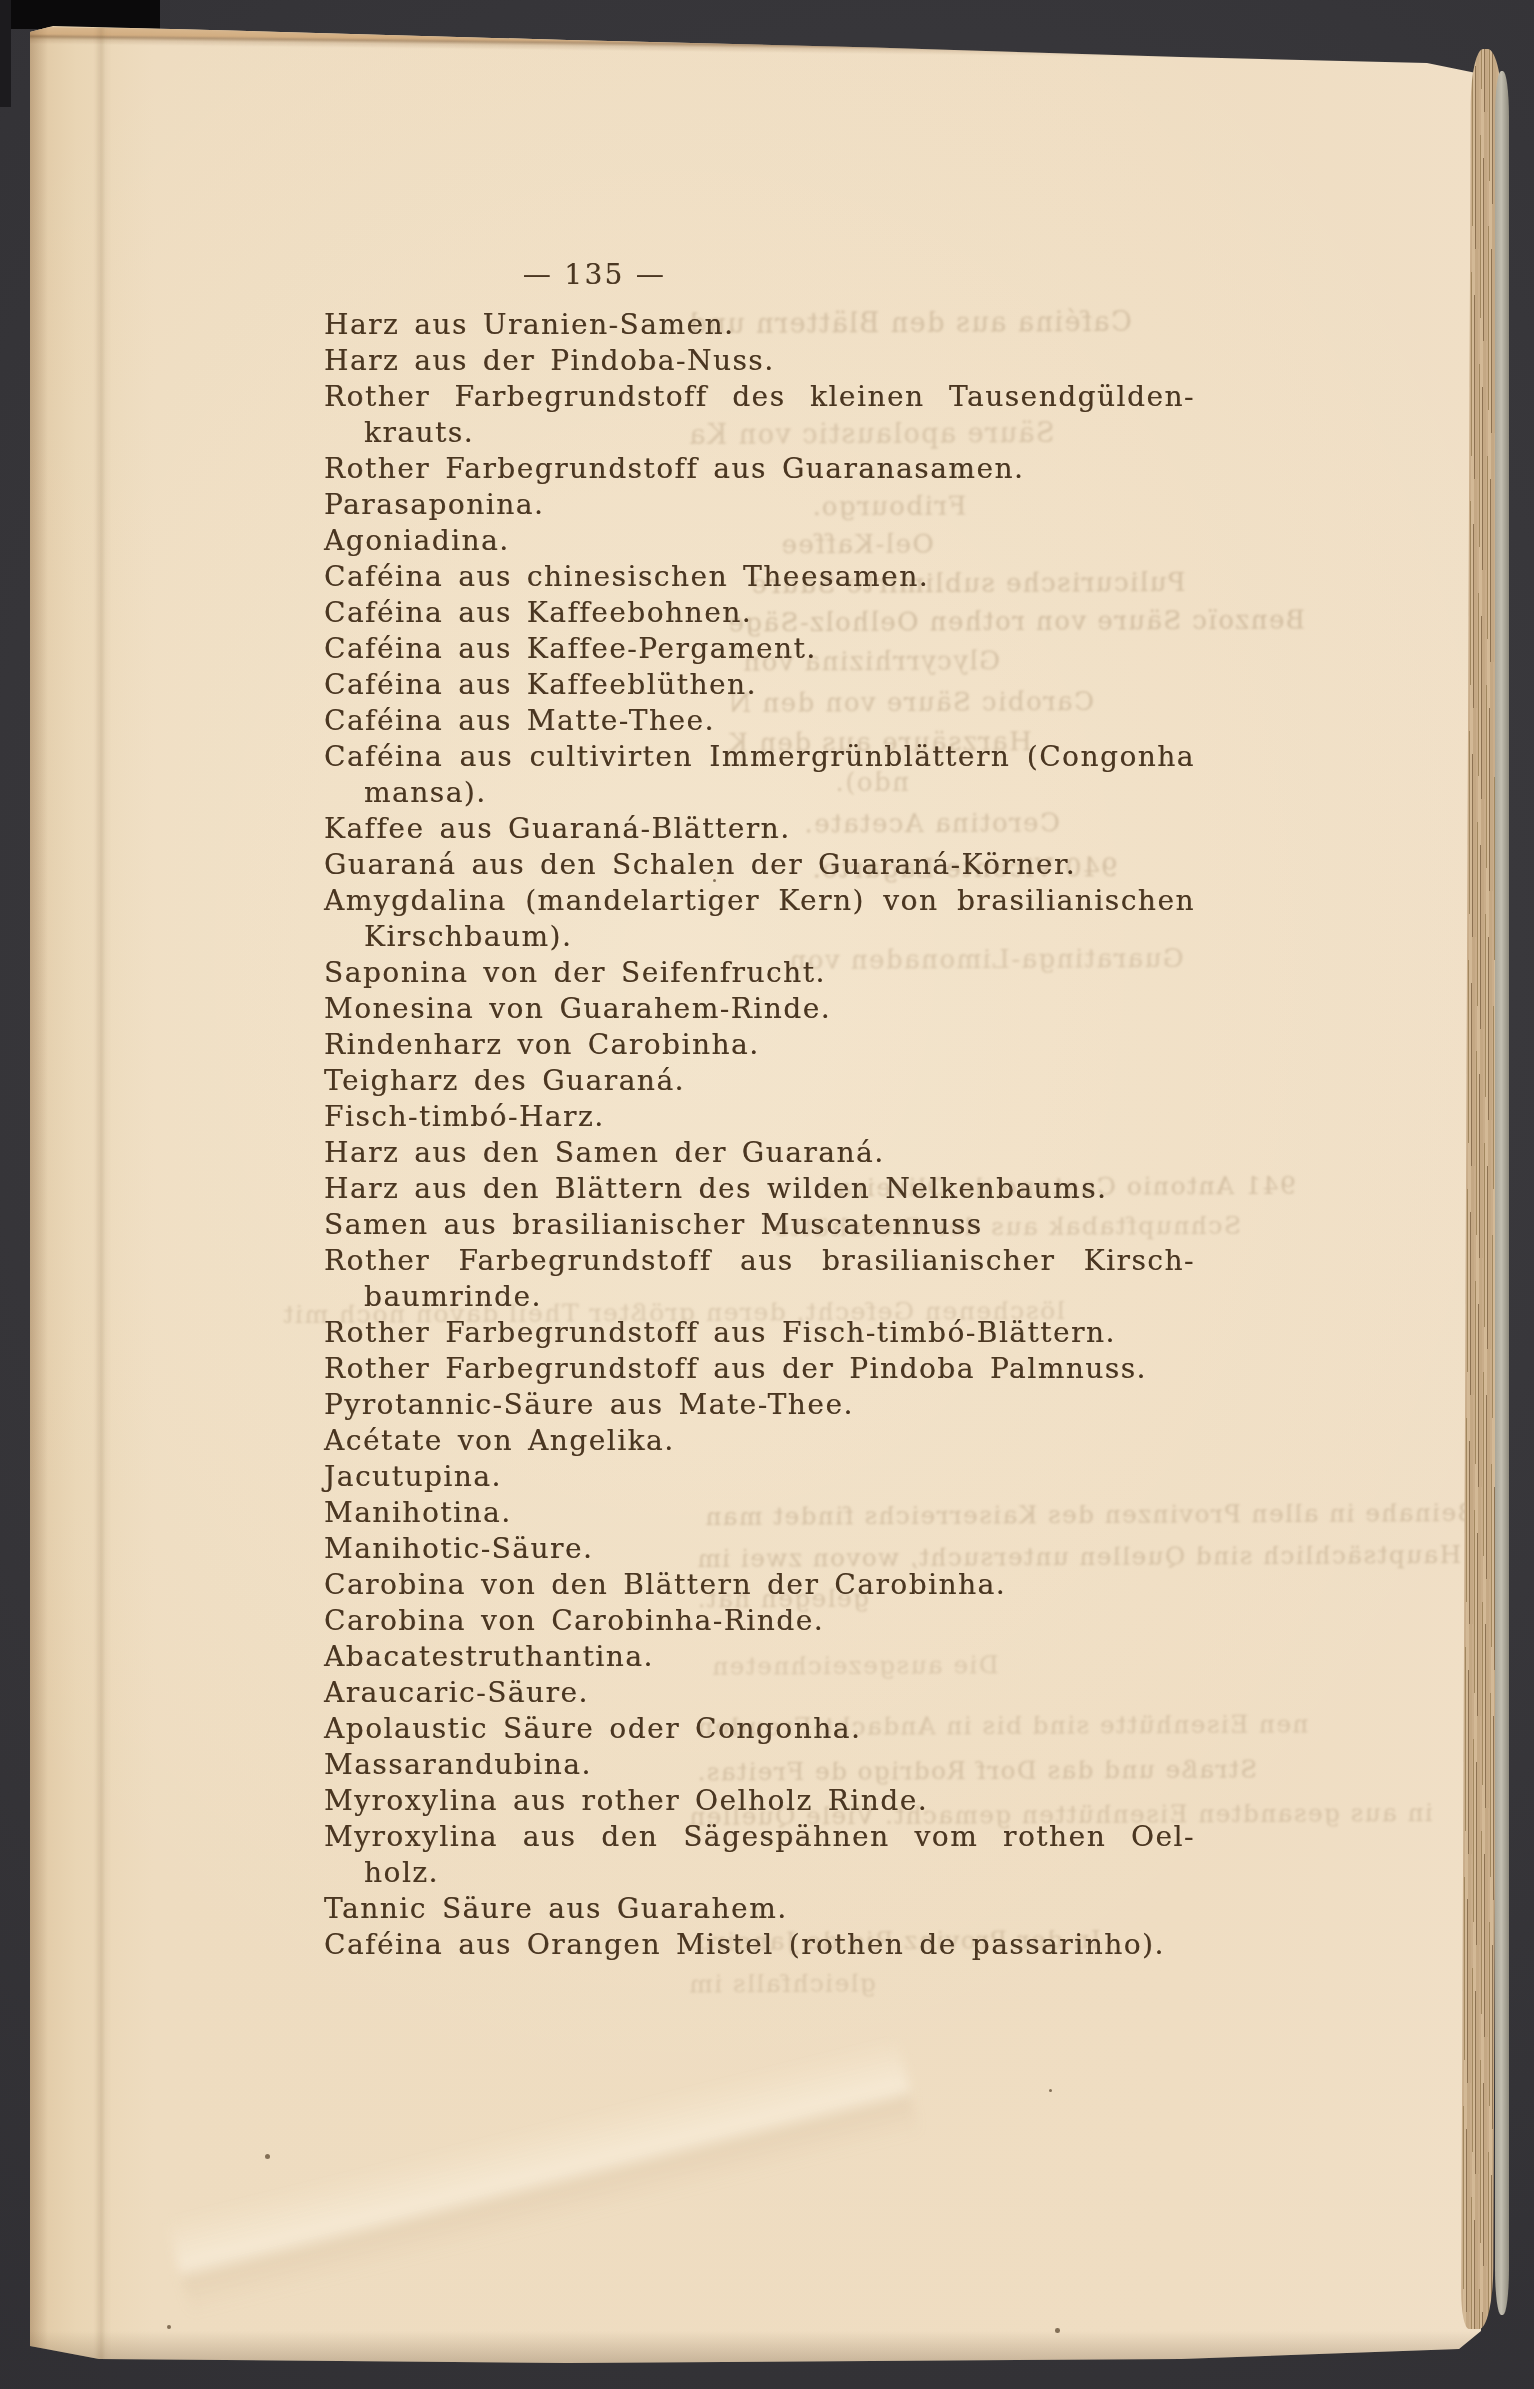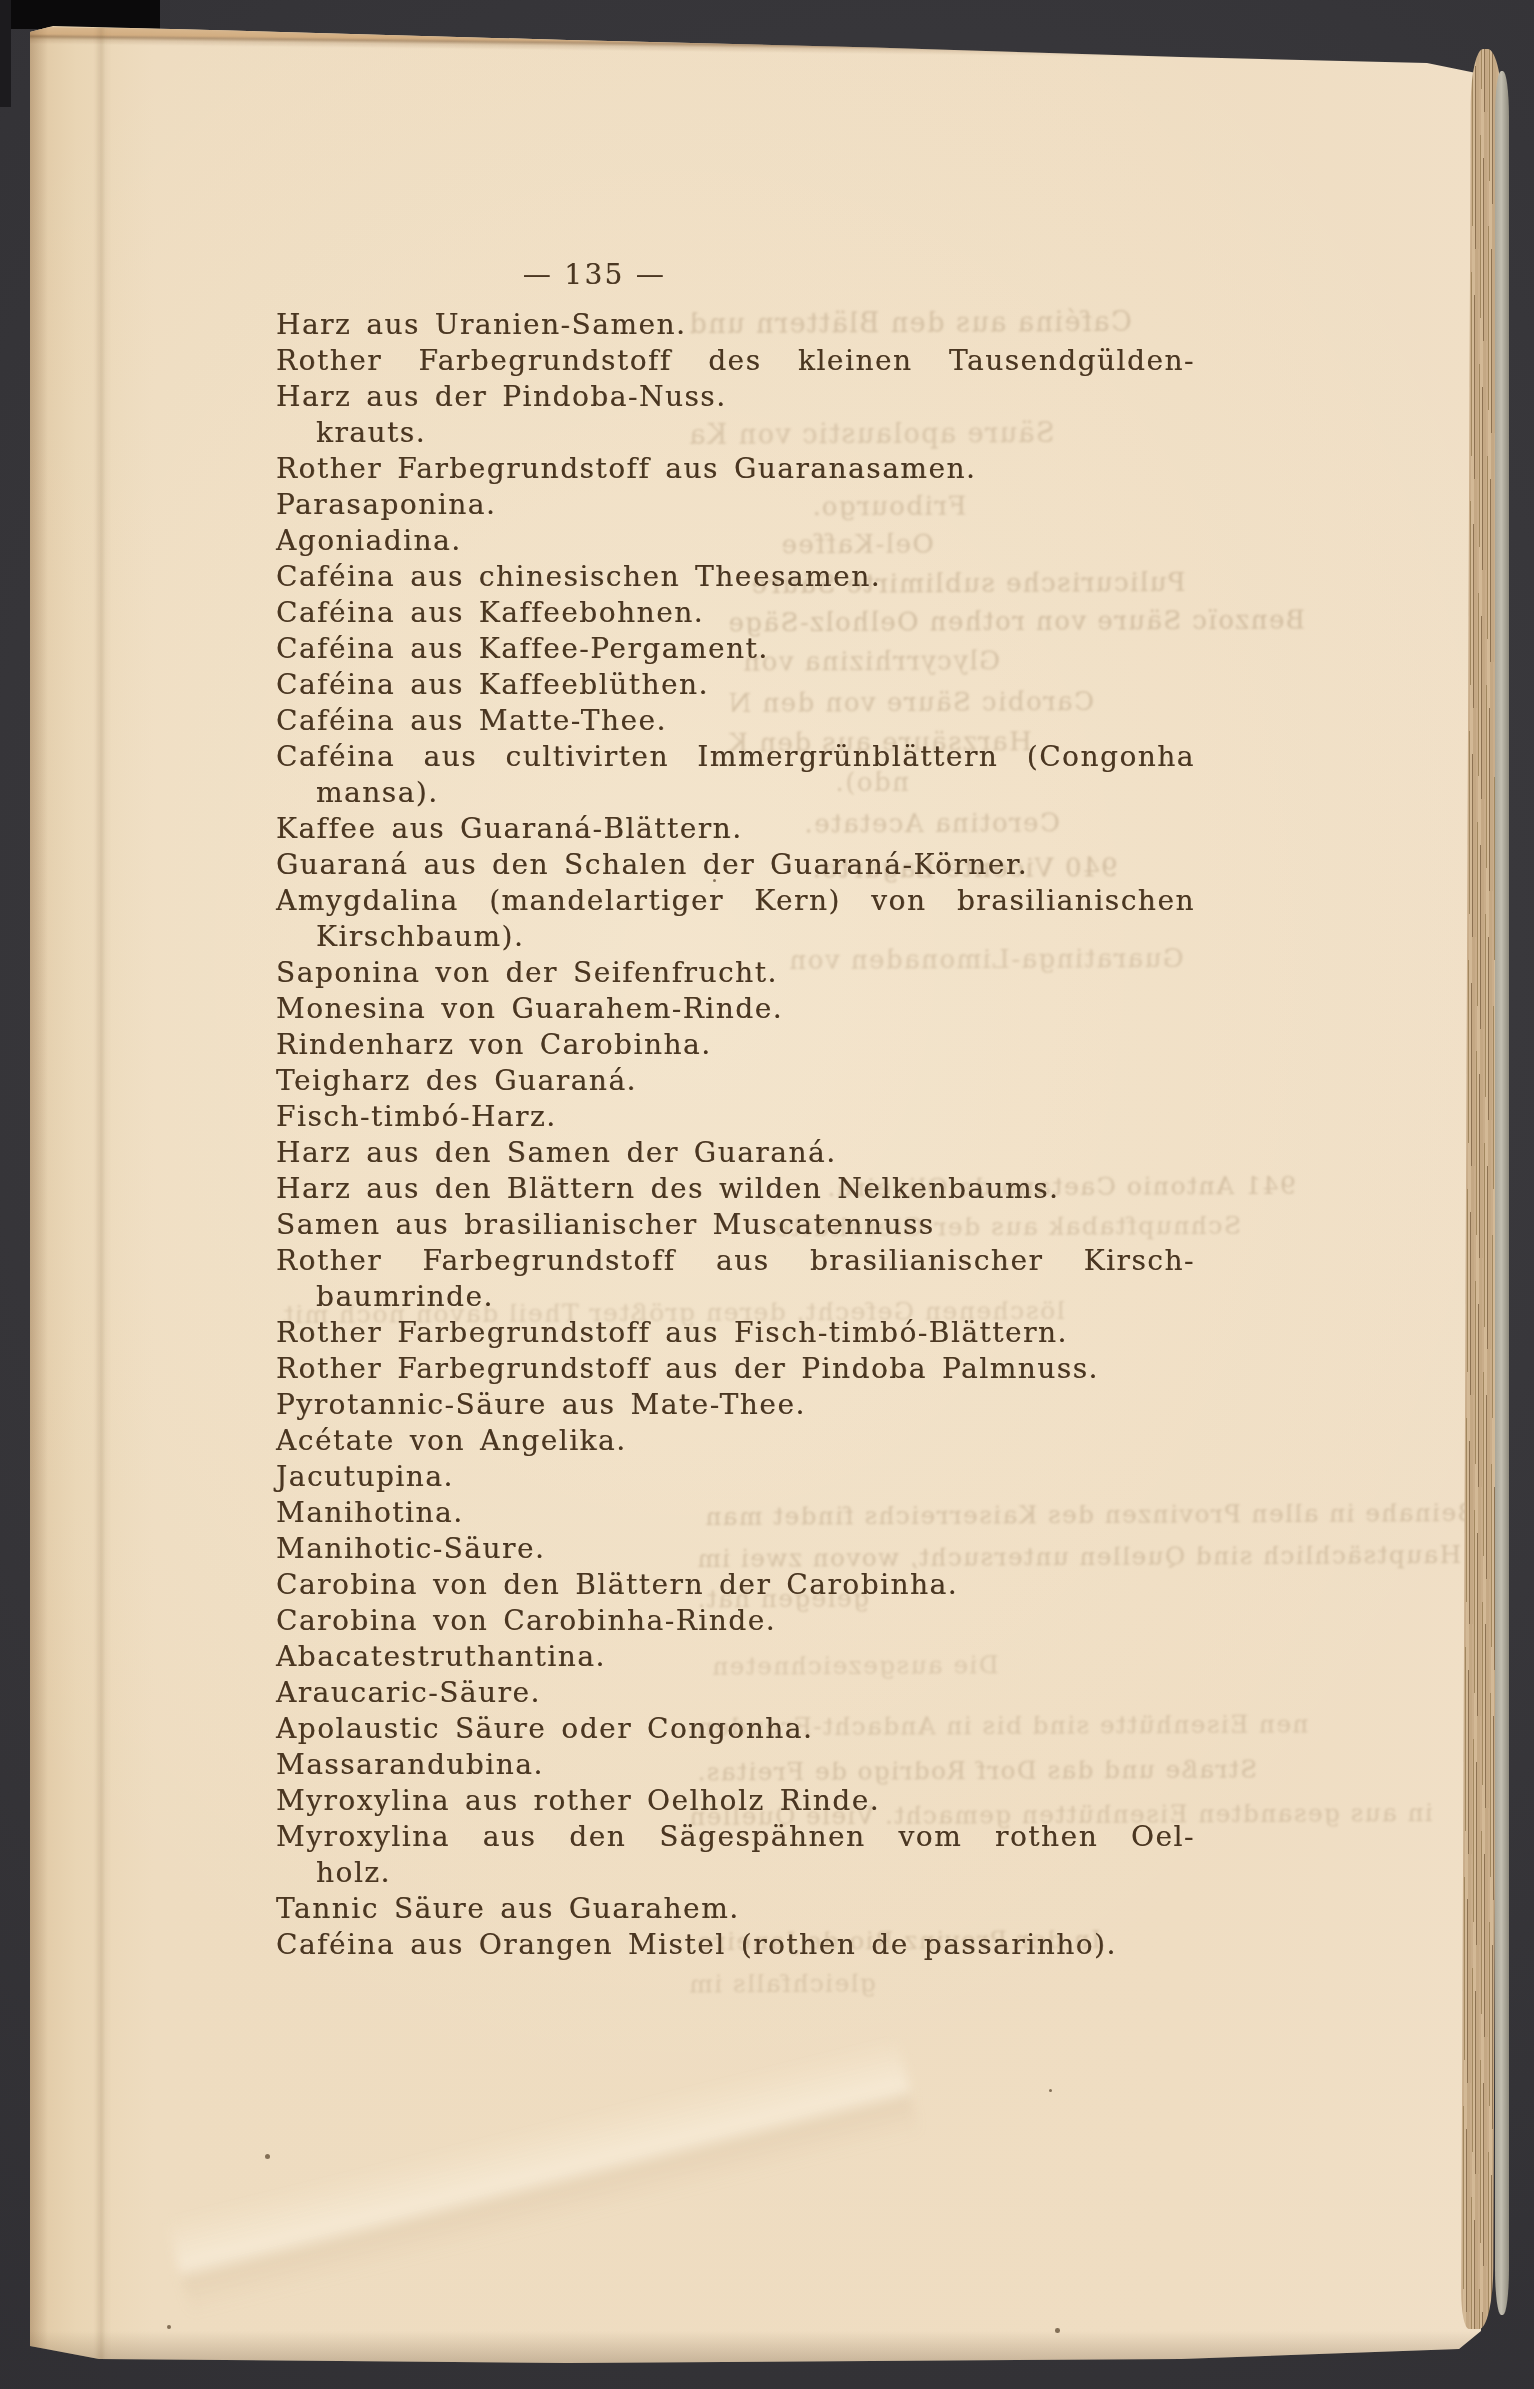--- a/index.html
+++ b/index.html
@@ -38,21 +38,21 @@
   .ghost{position:absolute;transform:scaleX(-1) rotate(0.3deg);color:#b9a283;
     filter:blur(1.2px);letter-spacing:1.5px;white-space:nowrap;}
 
   .pageno{position:absolute;left:246px;top:232px;width:637px;text-align:center;
     font-size:28px;letter-spacing:2.3px;color:#4b3722;
     text-shadow:0.3px 0.4px 0.5px rgba(60,40,22,0.5);}
 
   .textblock{position:absolute;left:246px;top:281px;width:919px;
     font-size:28px;color:#4a3621;letter-spacing:1.5px;word-spacing:4.6px;
     text-shadow:0.3px 0.4px 0.5px rgba(60,40,22,0.5);}
-  .line{height:36px;line-height:36px;white-space:nowrap;}
+  .line{height:36px;line-height:36px;white-space:nowrap;margin-left:48px;}
   .line.justify{white-space:normal;text-align:justify;text-align-last:justify;}
   .line.indent{padding-left:40px;}
   .it{}
 
   .speck{position:absolute;border-radius:50%;background:#5f4b33;opacity:0.75;}
 
   .fore-edge{position:absolute;left:1466px;top:49px;width:32px;height:2280px;
     border-radius:12.3px 15.3px 14px 7.7px / 54px 69px 61px 38px;
     background:repeating-linear-gradient(90deg,#c9ad8a 0px,#c9ad8a 1.5px,#a1875f 1.5px,#a1875f 2.3px,#d3b996 2.3px,#d3b996 4.6px,#8d7252 4.6px,#8d7252 5.4px,#c4a884 5.4px,#c4a884 8.4px);
     transform:rotate(0.25deg);}
@@ -98,22 +98,22 @@
       <div class="ghost" style="left: 666px; top: 1730px; font-size: 24.6px; opacity: 0.5;">Straße und das Dorf Rodrigo de Freitas.</div>
       <div class="ghost" style="left: 658px; top: 1774px; font-size: 24.6px; opacity: 0.45;">in aus gesandten Eisenhütten gemacht. Viele Quellen</div>
       <div class="ghost" style="left: 666px; top: 1900px; font-size: 24.6px; opacity: 0.45;">In der Provinz Rio de Janeiro</div>
       <div class="ghost" style="left: 658px; top: 1943px; font-size: 24.6px; opacity: 0.4;">gleichfalls im</div>
     </div>
 
   <div class="pageno">— 135 —</div>
 
   <div class="textblock" id="textblock">
       <div class="line"><span>Harz aus Uranien-Samen.</span></div>
+      <div class="line"><span>Harz aus der Pindoba-Nuss.</span></div>
       <div class="line justify"><span>Rother Farbegrundstoff des kleinen Tausendgülden-</span></div>
-      <div class="line"><span>Harz aus der Pindoba-Nuss.</span></div>
       <div class="line indent"><span>krauts.</span></div>
       <div class="line"><span>Rother Farbegrundstoff aus Guaranasamen.</span></div>
       <div class="line"><span>Parasaponina.</span></div>
       <div class="line"><span>Agoniadina.</span></div>
       <div class="line"><span>Caféina aus chinesischen Theesamen.</span></div>
       <div class="line"><span>Caféina aus Kaffeebohnen.</span></div>
       <div class="line"><span>Caféina aus Kaffee-Pergament.</span></div>
       <div class="line"><span>Caféina aus Kaffeeblüthen.</span></div>
       <div class="line"><span>Caféina aus Matte-Thee.</span></div>
       <div class="line justify"><span>Caféina aus cultivirten Immergrünblättern (Congonha</span></div>

